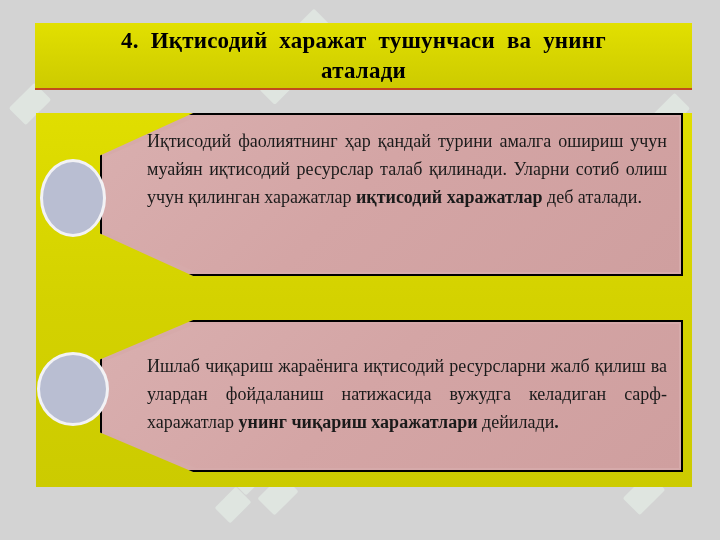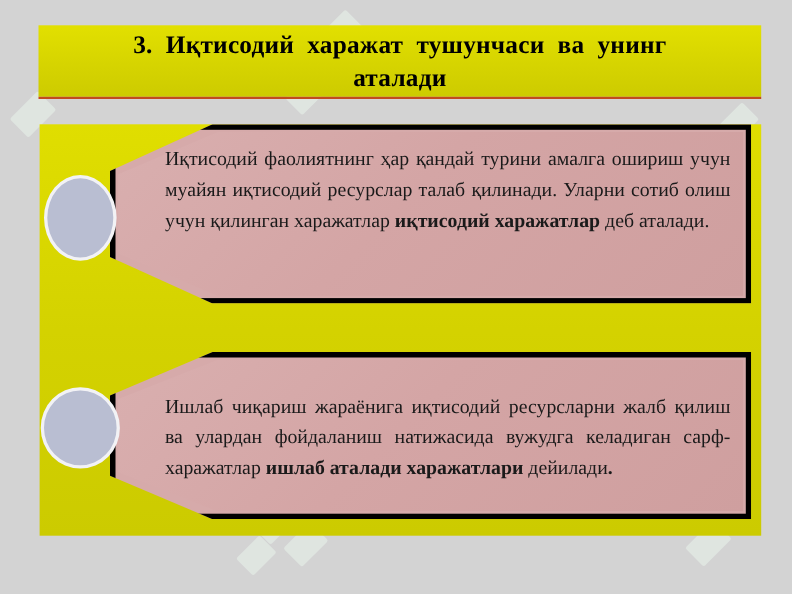--- a/index.html
+++ b/index.html
@@ -65,21 +65,21 @@
     top: 113px;
     width: 656px;
     height: 374px;
     background: linear-gradient(180deg, #e0de00 0%, #d4d200 50%, #cccb00 100%);
   }
 
   
   .callout {
     position: absolute;
     background: #d6aaaa;
-    border: 5px solid #000000;
+    border: 2px solid #000000;
     box-sizing: border-box;
     -webkit-clip-path: polygon(16% 0%, 100% 0%, 100% 100%, 16% 100%, 0% 74%, 0% 26%);
     clip-path: polygon(16% 0%, 100% 0%, 100% 100%, 16% 100%, 0% 74%, 0% 26%);
     overflow: hidden;
   }
   .callout-inner {
     position: absolute;
     inset: 2px;
     background: linear-gradient(135deg, #d9afaf 0%, #d4a5a5 45%, #cf9f9f 100%);
     -webkit-clip-path: polygon(16% 0%, 100% 0%, 100% 100%, 16% 100%, 0% 74%, 0% 26%);
@@ -127,31 +127,31 @@
     <div class="blob" style="left:266px; top:478px; width:24px; height:34px;"></div>
     <div class="blob" style="left:222px; top:490px; width:22px; height:30px;"></div>
     <div class="blob" style="left:1008px;top:0px;   width:0;   height:0;"></div>
 
     <div class="blob" style="left:660px; top:96px;  width:22px; height:32px;"></div>
     <div class="blob" style="left:632px; top:476px; width:24px; height:36px;"></div>
     <div class="blob" style="left:660px; top:452px; width:22px; height:30px;"></div>
   </div>
 
   <div id="title-banner">
-    <div class="tline l1">3. Иқтисодий харажат тушунчаси ва  унинг</div>
+    <div class="tline l1">4. Иқтисодий харажат тушунчаси ва  унинг</div>
     <div class="tline l2">аталади</div>
   </div>
 
   <div id="yellow-block"></div>
 
   <div class="callout" id="callout-1">
     <div class="callout-inner"></div>
     <div class="callout-text">Иқтисодий фаолиятнинг ҳар қандай турини амалга ошириш учун муайян иқтисодий ресурслар талаб қилинади. Уларни сотиб олиш учун қилинган харажатлар <b>иқтисодий харажатлар</b> деб аталади.</div>
   </div>
   <div class="bullet-ellipse" id="ellipse-1"></div>
 
   <div class="callout" id="callout-2">
     <div class="callout-inner"></div>
-    <div class="callout-text">Ишлаб чиқариш жараёнига иқтисодий ресурсларни жалб қилиш ва улардан фойдаланиш натижасида вужудга келадиган сарф-харажатлар <b>ишлаб аталади харажатлари</b> дейилади<b>.</b></div>
+    <div class="callout-text">Ишлаб чиқариш жараёнига иқтисодий ресурсларни жалб қилиш ва улардан фойдаланиш натижасида вужудга келадиган сарф-харажатлар <b>унинг чиқариш харажатлари</b> дейилади<b>.</b></div>
   </div>
   <div class="bullet-ellipse" id="ellipse-2"></div>
 
 </div>
 
 </body></html>

